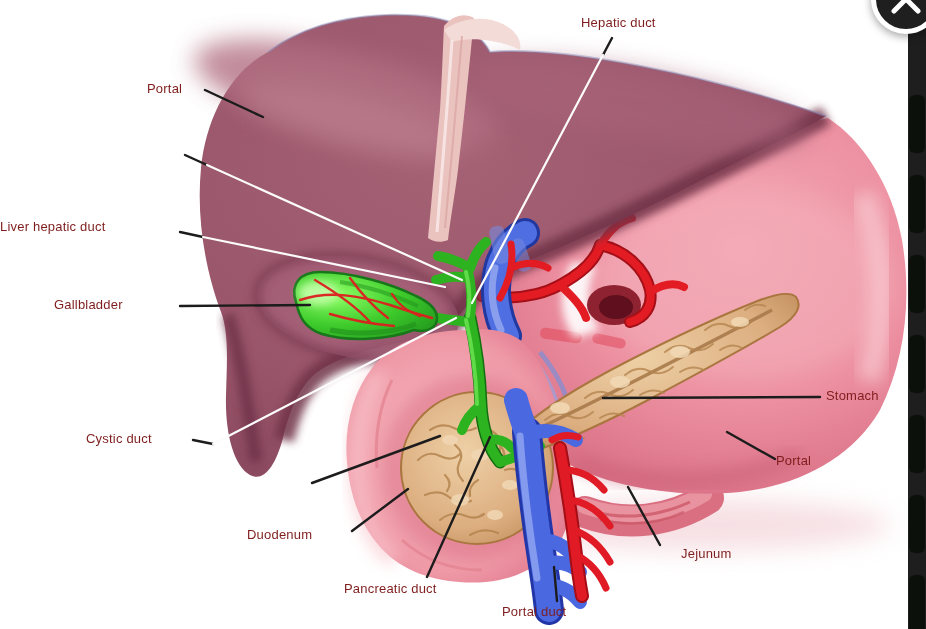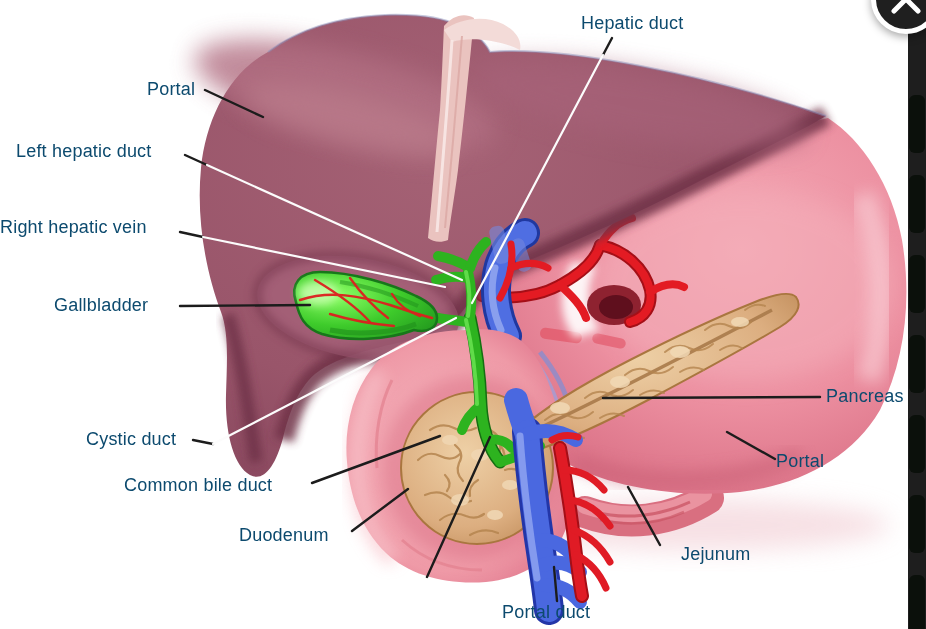--- a/index.html
+++ b/index.html
@@ -1,20 +1,20 @@
 <!DOCTYPE html>
 <html><head>
 <meta charset="utf-8">
 <style>
   html,body{margin:0;padding:0;}
   body{width:926px;height:629px;overflow:hidden;background:#ffffff;
        font-family:"Liberation Sans","DejaVu Sans",sans-serif;}
   #stage{position:relative;width:926px;height:629px;background:#ffffff;overflow:hidden;}
   #art{position:absolute;left:0;top:0;}
-  .lbl{position:absolute;font-size:18px;line-height:20px;color:#0c4a6e;white-space:nowrap;
+  .lbl{position:absolute;font-size:13px;line-height:20px;color:#7f1d1d;white-space:nowrap;
        letter-spacing:.2px;text-align:right;}
   #side-strip{position:absolute;left:908px;top:0;width:18px;height:629px;background:#1e1e1e;}
   .strip-blob{position:absolute;left:1px;width:16px;height:58px;border-radius:6px;background:#0b100b;}
   #close-btn{position:absolute;left:871px;top:-36px;width:70px;height:70px;border-radius:50%;
        background:#1f1f1f;border:5px solid #ffffff;box-sizing:border-box;
        box-shadow:0 3px 8px rgba(0,0,0,.35);cursor:pointer;}
   #close-btn svg{position:absolute;left:50%;top:50%;transform:translate(-50%,-50%);}
 </style>
 </head>
 <body>
@@ -291,28 +291,27 @@
         <path d="M 603,55 L 472,303"></path>
         <path d="M 207,165 L 462,280"></path>
         <path d="M 203,237 L 445,287"></path>
         <path d="M 213,444 L 456,318"></path>
       </g>
     </g>
   </svg>
 
   <div class="lbl" style="left:581px;top:13px">Hepatic duct</div>
   <div class="lbl" style="left:147px;top:79px">Portal</div>
-  <div class="lbl" style="left:16px;top:141px">Left hepatic duct</div>
-  <div class="lbl" style="left:0px;top:217px">Right hepatic vein</div>
+  <div class="lbl" style="left:0px;top:217px">Liver hepatic duct</div>
   <div class="lbl" style="left:54px;top:295px">Gallbladder</div>
   <div class="lbl" style="left:86px;top:429px">Cystic duct</div>
-  <div class="lbl" style="left:124px;top:475px">Common bile duct</div>
-  <div class="lbl" style="left:239px;top:525px">Duodenum</div>
+  <div class="lbl" style="left:247px;top:525px">Duodenum</div>
+  <div class="lbl" style="left:344px;top:579px">Pancreatic duct</div>
   <div class="lbl" style="left:502px;top:602px">Portal duct</div>
-  <div class="lbl" style="left:826px;top:386px">Pancreas</div>
+  <div class="lbl" style="left:826px;top:386px">Stomach</div>
   <div class="lbl" style="left:776px;top:451px">Portal</div>
   <div class="lbl" style="left:681px;top:544px">Jejunum</div>
 
   <div id="side-strip">
     <div class="strip-blob" style="top:95px"></div>
     <div class="strip-blob" style="top:175px"></div>
     <div class="strip-blob" style="top:255px"></div>
     <div class="strip-blob" style="top:335px"></div>
     <div class="strip-blob" style="top:415px"></div>
     <div class="strip-blob" style="top:495px"></div>

